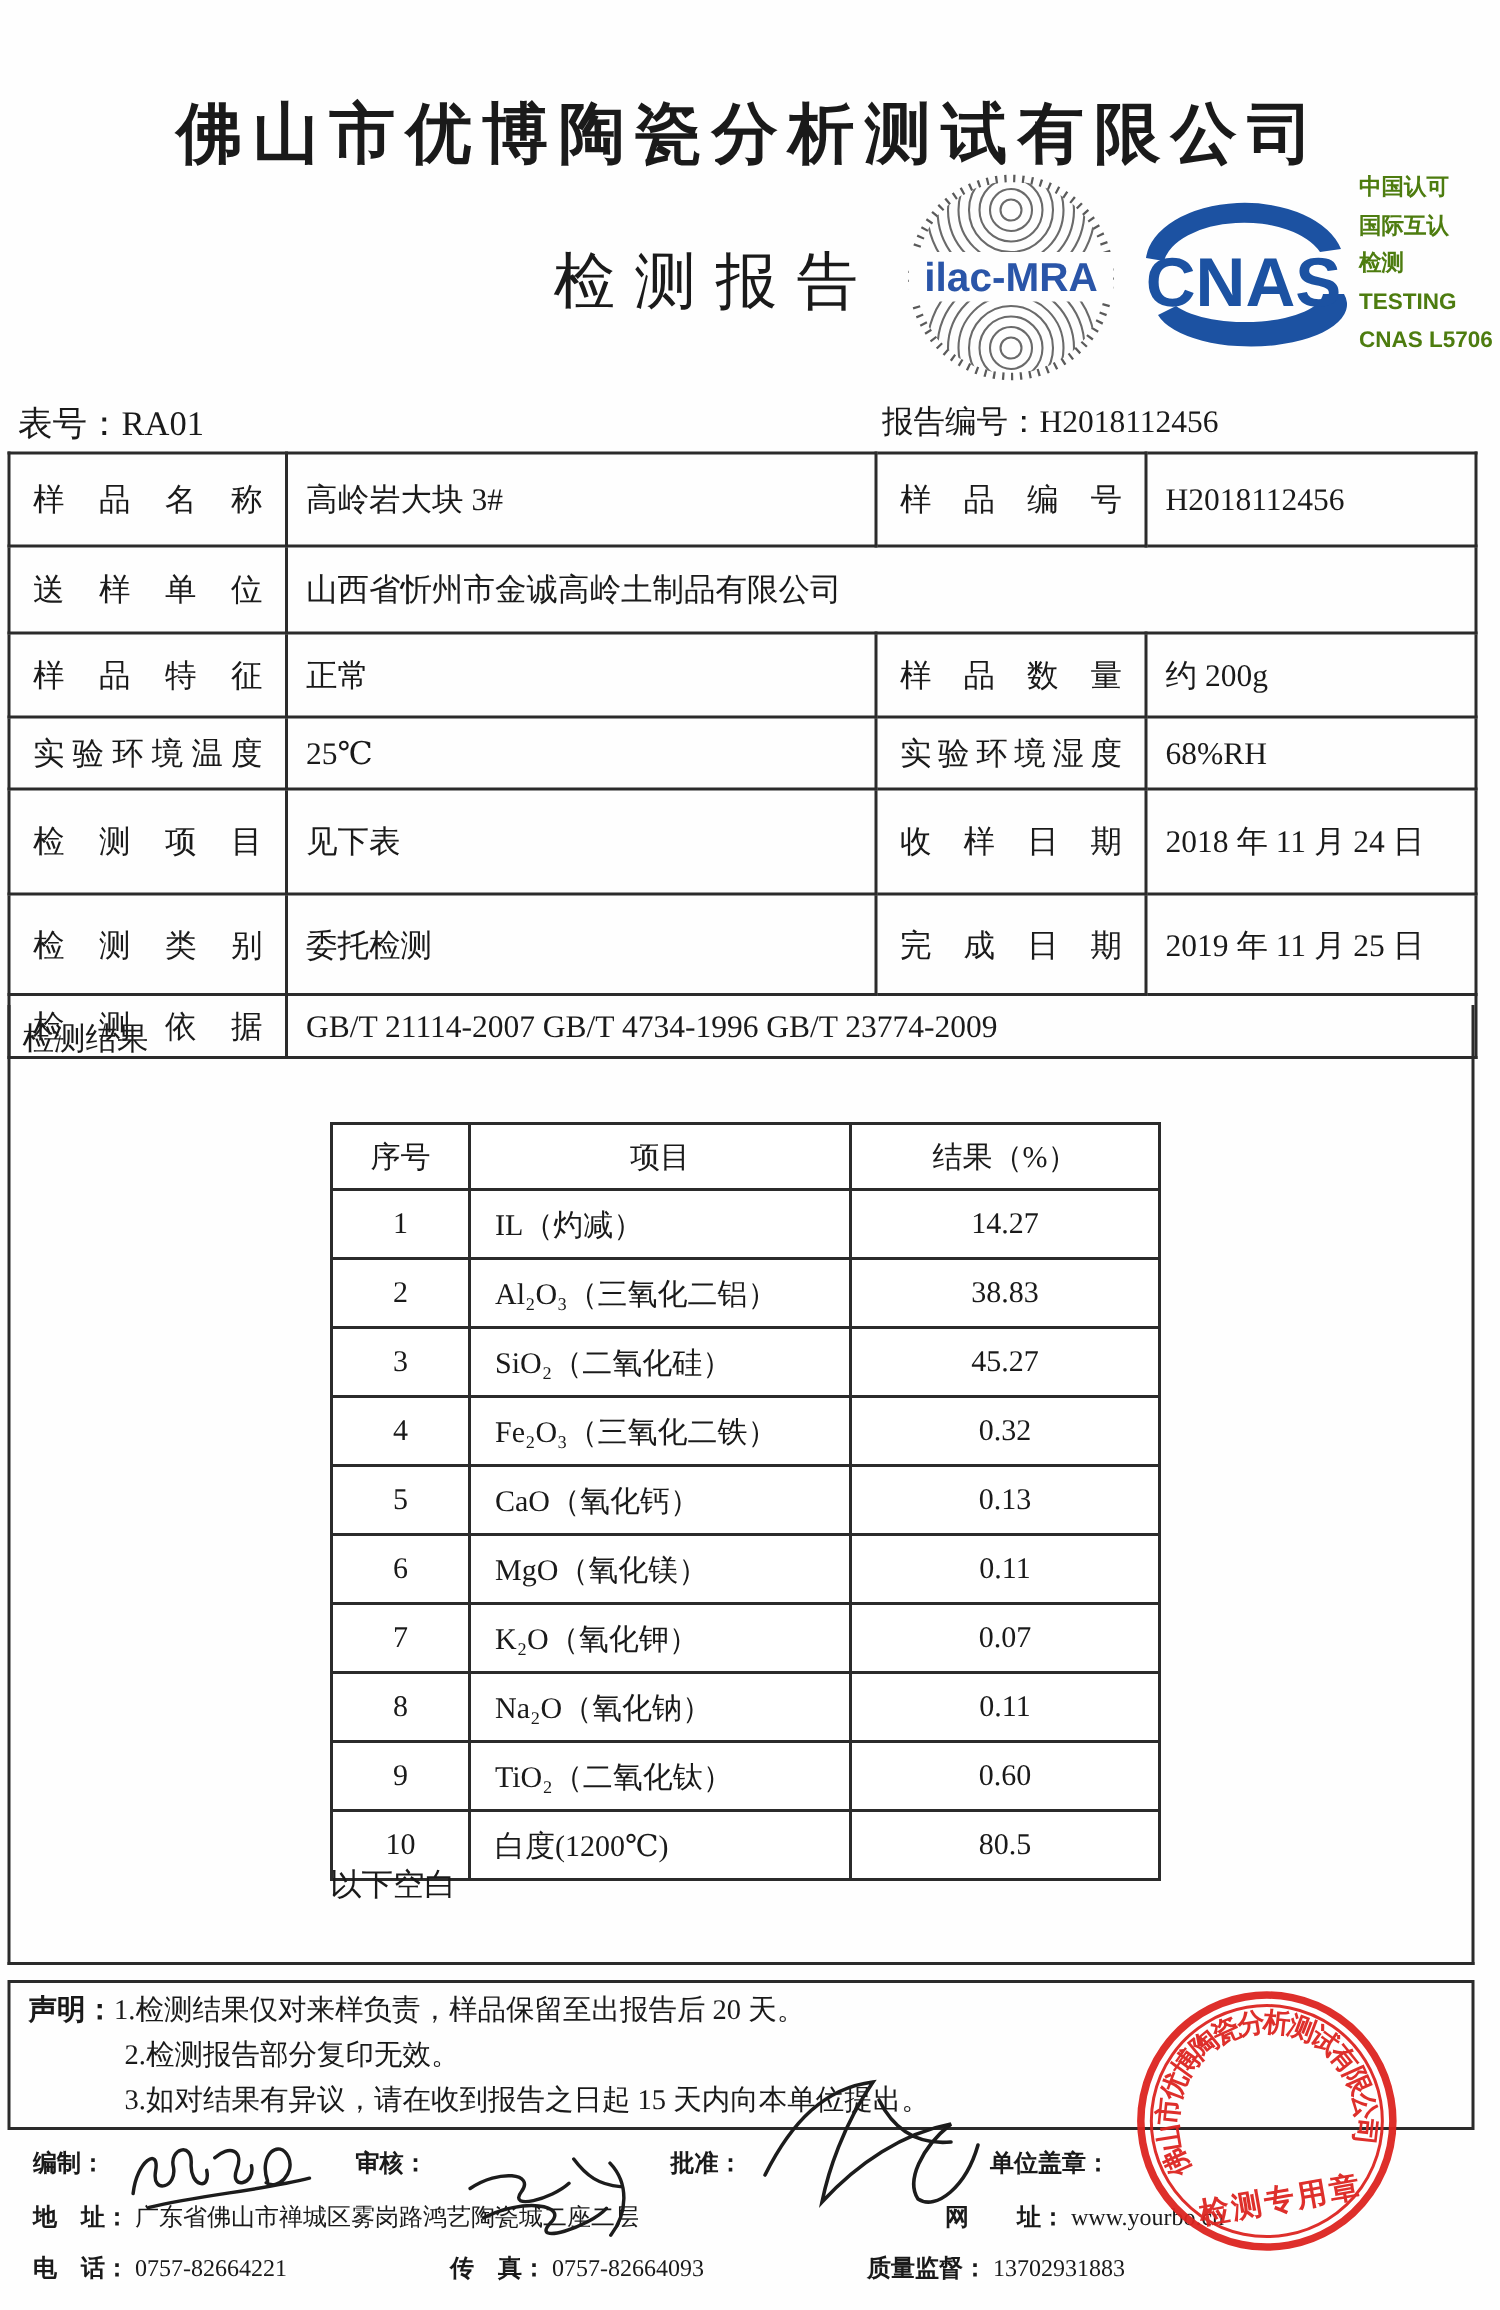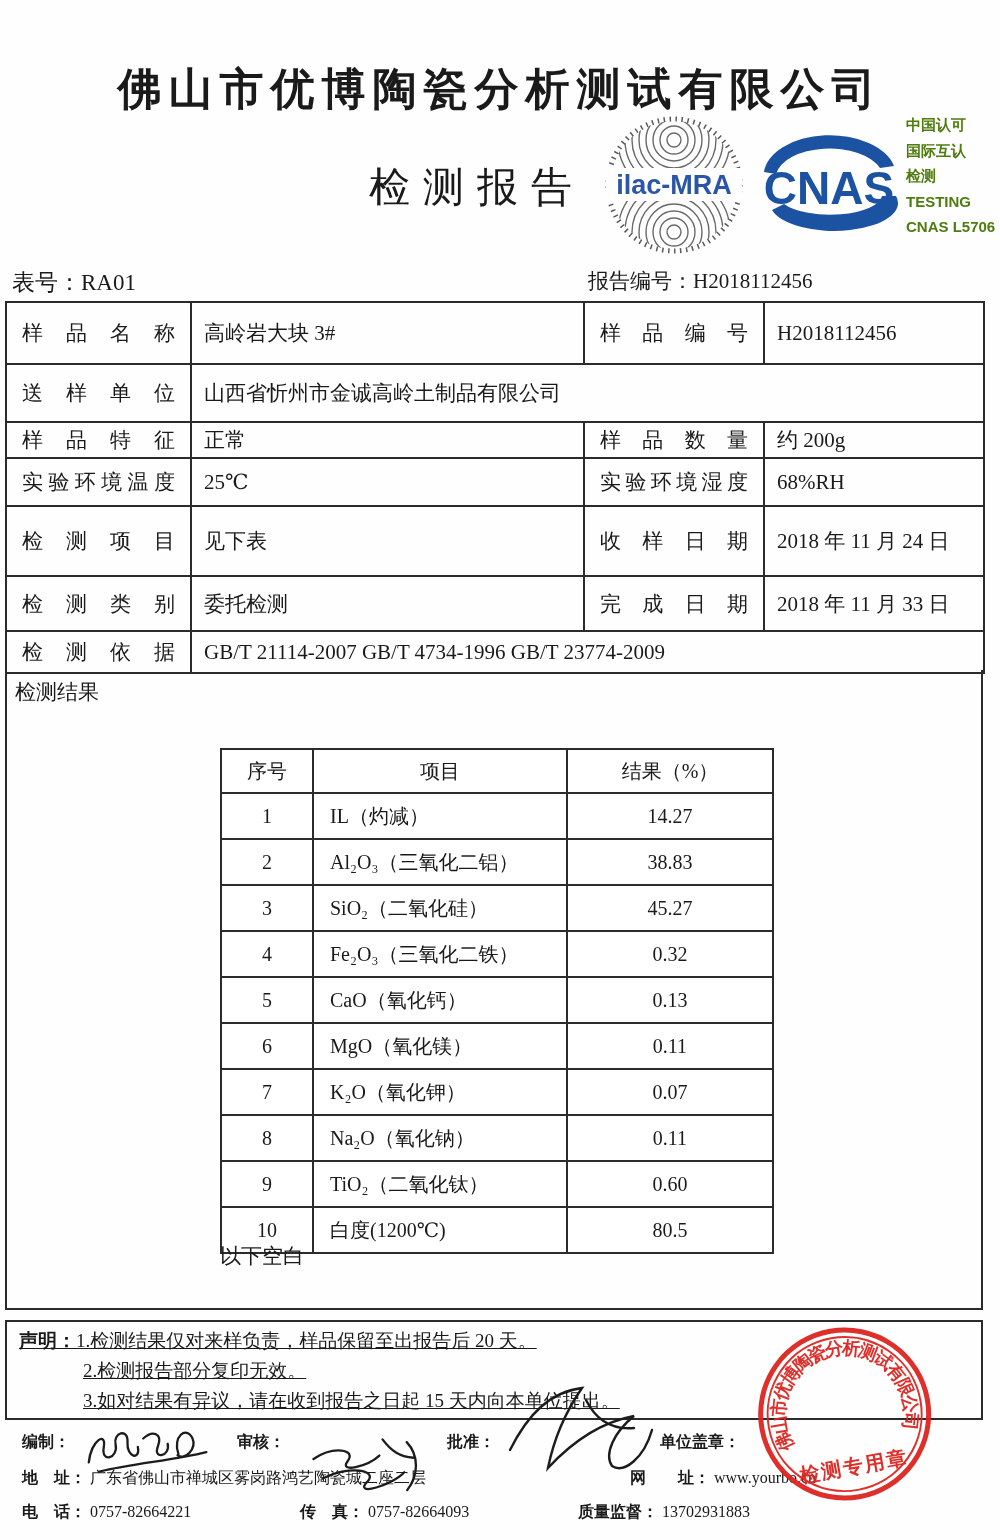--- a/index.html
+++ b/index.html
@@ -26,37 +26,37 @@
   
   .form-no{top:267px;left:12px;font-size:23px;}
   .report-no{top:267px;left:588px;font-size:21px;}
 
   
   table{border-collapse:collapse;table-layout:fixed;}
   .info-table{top:301px;left:5px;width:978px;}
   .info-table td{border:2px solid #2b2b2b;font-size:21px;vertical-align:middle;
     padding:0 12px;overflow:hidden;}
   .info-table td.lbl{text-align:justify;text-align-last:justify;padding:0 15px;}
-  .row1{height:62px}.row2{height:58px}.row3{height:36px}.row4{height:48px}
-  .row5{height:70px}.row6{height:55px}.row7{height:42px}
+  .row1{height:62px}.row2{height:58px}.row3{height:56px}.row4{height:48px}
+  .row5{height:70px}.row6{height:67px}.row7{height:42px}
 
   .section-box{top:670px;left:5px;width:974px;height:638px;
     border:2px solid #2b2b2b;border-top:none;}
   .section-label{top:8px;left:8px;font-size:21px;}
 
   .results-table{position:absolute;top:78px;left:213px;width:552px;background:#fff;}
   .results-table td{border:2px solid #2b2b2b;font-size:20px;height:44px;
     text-align:center;vertical-align:middle;padding:0;}
   .results-table tr.hdr td{height:42px;}
   .results-table td.item{text-align:left;padding-left:16px;}
   .end-note{position:absolute;top:572px;left:213px;font-size:21px;}
 
   
   .statement-box{top:1320px;left:5px;width:974px;height:92px;
-    border:2px solid #2b2b2b;font-size:19px;line-height:30px;padding-top:4px;text-decoration:underline;}
+    border:2px solid #2b2b2b;font-size:19px;line-height:30px;padding-top:4px;}
   .statement-label{font-weight:bold;font-family:"Liberation Sans","DejaVu Sans",sans-serif;}
   .stmt-line1{padding-left:12px;}
   .stmt-line{padding-left:76px;}
 
   
   .ft{font-size:16px;white-space:nowrap;text-align:right;}
   .ft-label{font-weight:bold;font-family:"Liberation Sans","DejaVu Sans",sans-serif;}
   .sig-row{top:1432px;}
   .addr-row{top:1468px;}
   .phone-row{top:1502px;}
@@ -155,21 +155,21 @@
     <tr class="row5">
       <td class="lbl">检测项目</td>
       <td>见下表</td>
       <td class="lbl">收样日期</td>
       <td>2018 年 11 月 24 日</td>
     </tr>
     <tr class="row6">
       <td class="lbl">检测类别</td>
       <td>委托检测</td>
       <td class="lbl">完成日期</td>
-      <td>2018 年 11 月 33 日</td>
+      <td>2019 年 11 月 25 日</td>
     </tr>
     <tr class="row7">
       <td class="lbl">检测依据</td>
       <td colspan="3">GB/T 21114-2007 GB/T 4734-1996 GB/T 23774-2009</td>
     </tr>
   </tbody>
     </table>
 
   <div class="abs section-box">
     <div class="abs section-label">检测结果</div>

